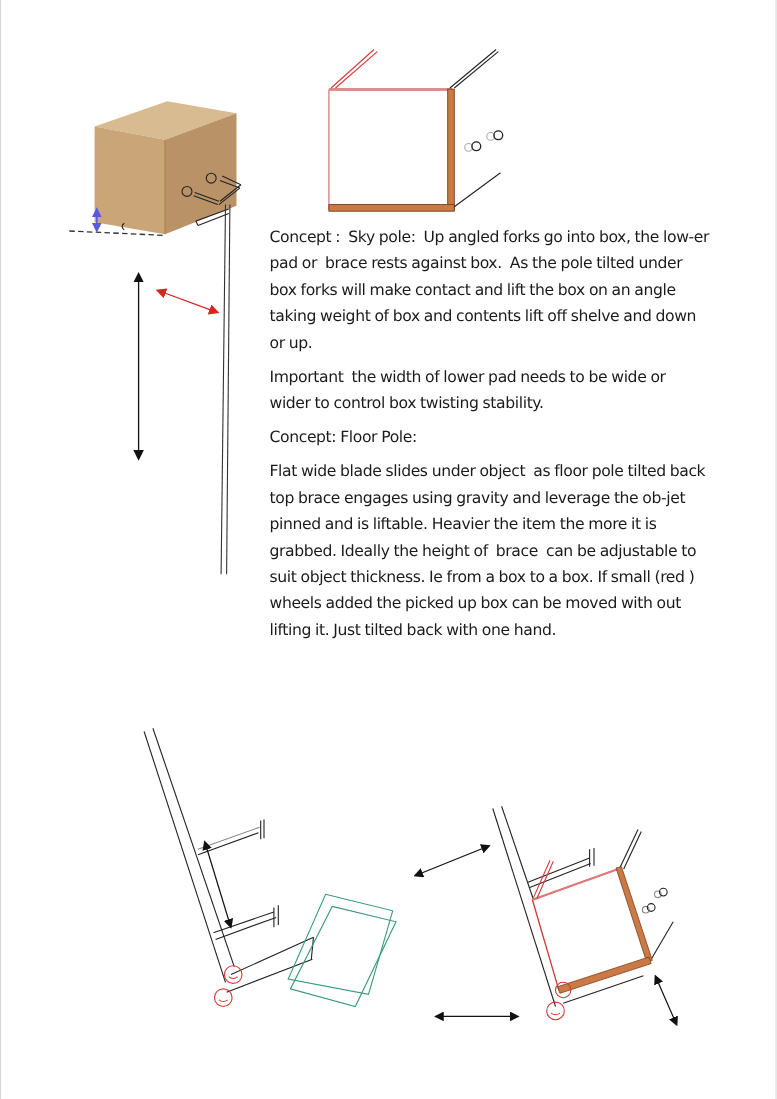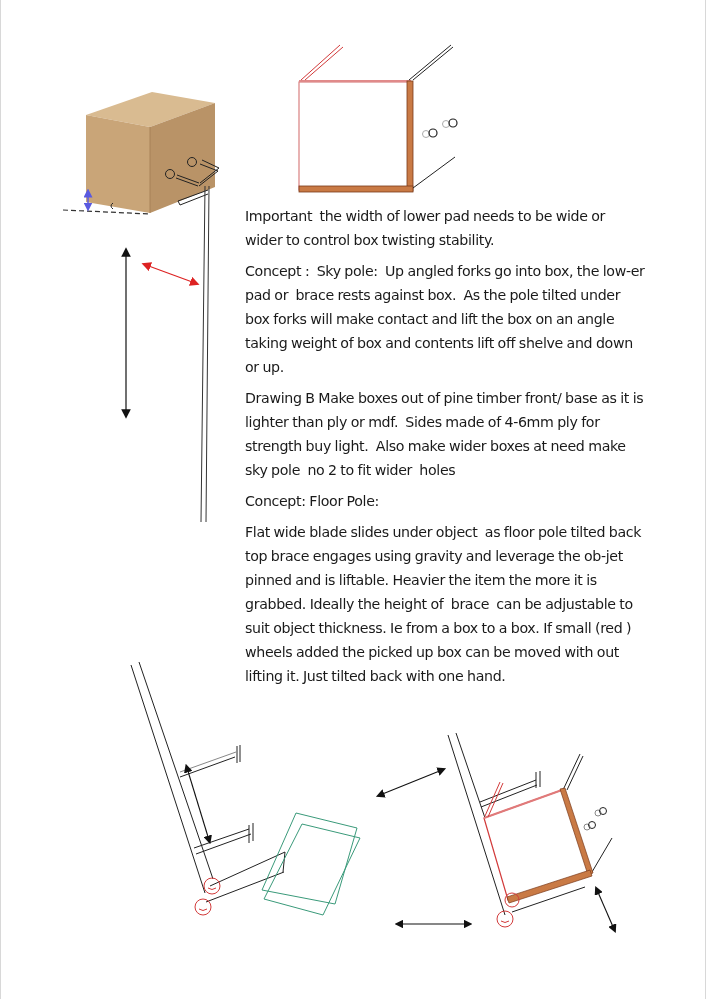--- a/index.html
+++ b/index.html
@@ -137,18 +137,17 @@
     <circle cx="512" cy="900" r="7"></circle>
     <circle cx="505" cy="919" r="8"></circle>
     <path d="M501,921 q4,3 8,0"></path>
   </g>
   <line x1="380" y1="795" x2="442" y2="770" stroke="#111" stroke-width="1.1" marker-start="url(#ahBlack)" marker-end="url(#ahBlack)"></line>
   <line x1="399" y1="924" x2="468" y2="924" stroke="#111" stroke-width="1.1" marker-start="url(#ahBlack)" marker-end="url(#ahBlack)"></line>
   <line x1="597" y1="890" x2="614" y2="929" stroke="#111" stroke-width="1.1" marker-start="url(#ahBlack)" marker-end="url(#ahBlack)"></line>
 </svg>
 
 <div class="text-block">
+  <p>Concept :  Sky pole:  Up angled forks go into box, the low-er pad or  brace rests against box.  As the pole tilted under box forks will make contact and lift the box on an angle taking weight of box and contents lift off shelve and down or up.</p>
   <p>Important  the width of lower pad needs to be wide or wider to control box twisting stability.</p>
-  <p>Concept :  Sky pole:  Up angled forks go into box, the low-er pad or  brace rests against box.  As the pole tilted under box forks will make contact and lift the box on an angle taking weight of box and contents lift off shelve and down or up.</p>
-  <p>Drawing B Make boxes out of pine timber front/ base as it is lighter than ply or mdf.  Sides made of 4-6mm ply for strength buy light.  Also make wider boxes at need make sky pole  no 2 to fit wider  holes</p>
   <p>Concept: Floor Pole:</p>
   <p>Flat wide blade slides under object  as floor pole tilted back top brace engages using gravity and leverage the ob-jet pinned and is liftable. Heavier the item the more it is grabbed. Ideally the height of  brace  can be adjustable to suit object thickness. Ie from a box to a box. If small (red ) wheels added the picked up box can be moved with out lifting it. Just tilted back with one hand.</p>
 </div>
 
 </body></html>

